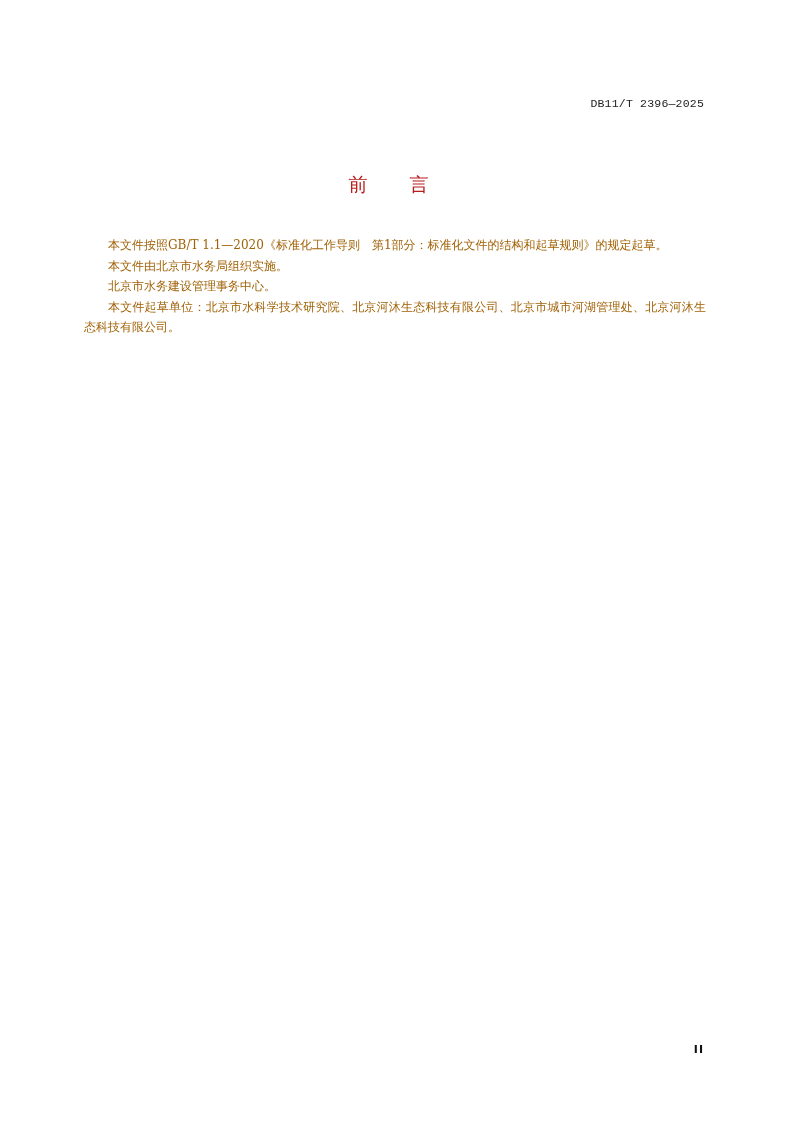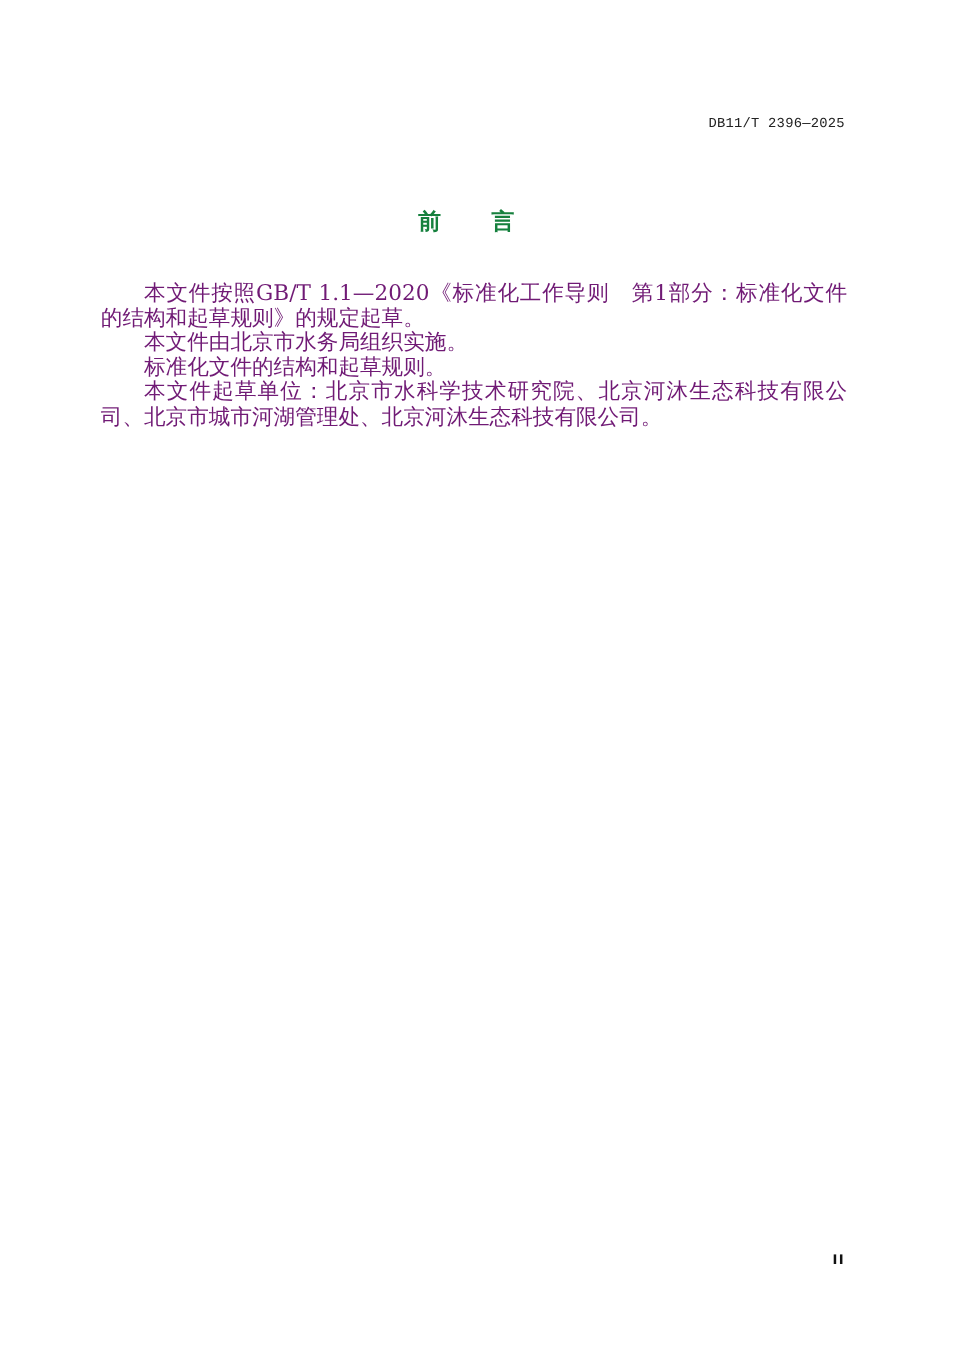--- a/index.html
+++ b/index.html
@@ -25,37 +25,37 @@
       letter-spacing: 0.2px;
     }
     .title {
       position: absolute;
       top: 172px;
       left: 0;
       width: 777px;
       text-align: center;
       font-family: "DejaVu Sans", "Liberation Sans", sans-serif;
       font-size: 19px;
-      font-weight: bold;
-      color: #15803d;
+      font-weight: normal;
+      color: #b91c1c;
     }
     .title span {
       display: inline-block;
     }
     .title .gap {
       width: 42px;
     }
     .body {
       position: absolute;
       top: 235px;
       left: 84px;
       width: 622px;
-      font-size: 18px;
+      font-size: 12px;
       line-height: 20.5px;
-      color: #701a75;
+      color: #a16207;
       text-align: justify;
     }
     .para {
       margin: 0;
       text-indent: 2em;
     }
     .page-num {
       position: absolute;
       top: 1029px;
       right: 96px;
@@ -72,17 +72,17 @@
 
 <div class="header-code">DB11/T 2396—2025</div>
 
 <div class="title">
   <span>前</span><span class="gap"></span><span>言</span>
 </div>
 
 <div class="body">
   <p class="para">本文件按照GB/T 1.1—2020《标准化工作导则　第1部分：标准化文件的结构和起草规则》的规定起草。</p>
   <p class="para">本文件由北京市水务局组织实施。</p>
-  <p class="para">标准化文件的结构和起草规则。</p>
+  <p class="para">北京市水务建设管理事务中心。</p>
   <p class="para">本文件起草单位：北京市水科学技术研究院、北京河沐生态科技有限公司、北京市城市河湖管理处、北京河沐生态科技有限公司。</p>
 </div>
 
 <div class="page-num">II</div>
 
 </body></html>

